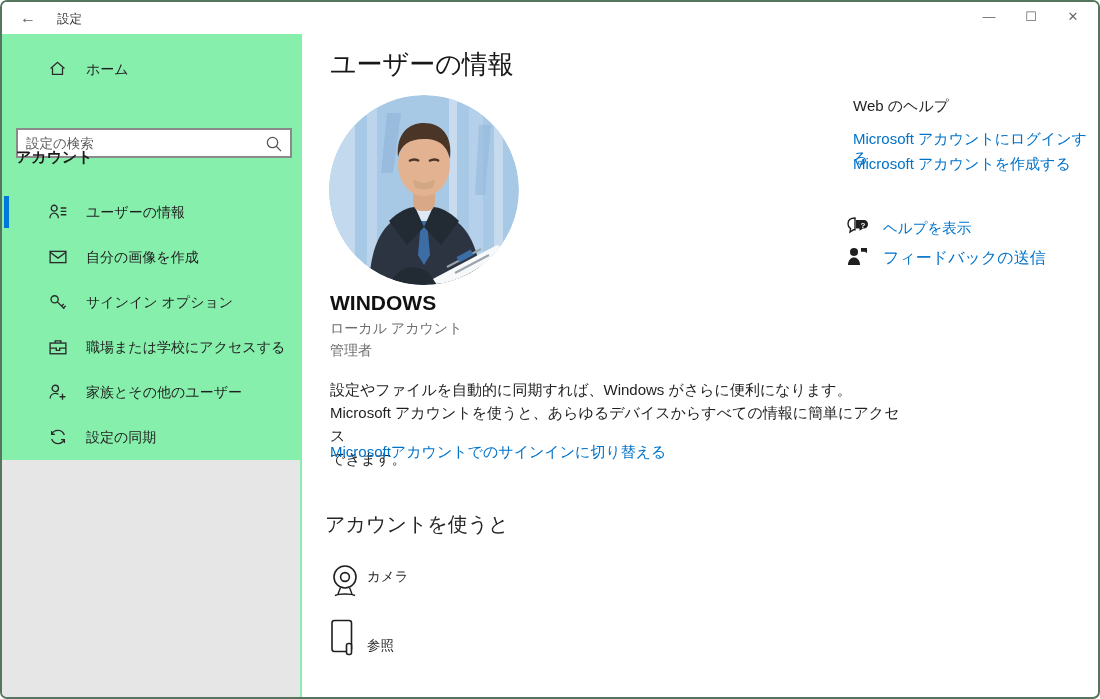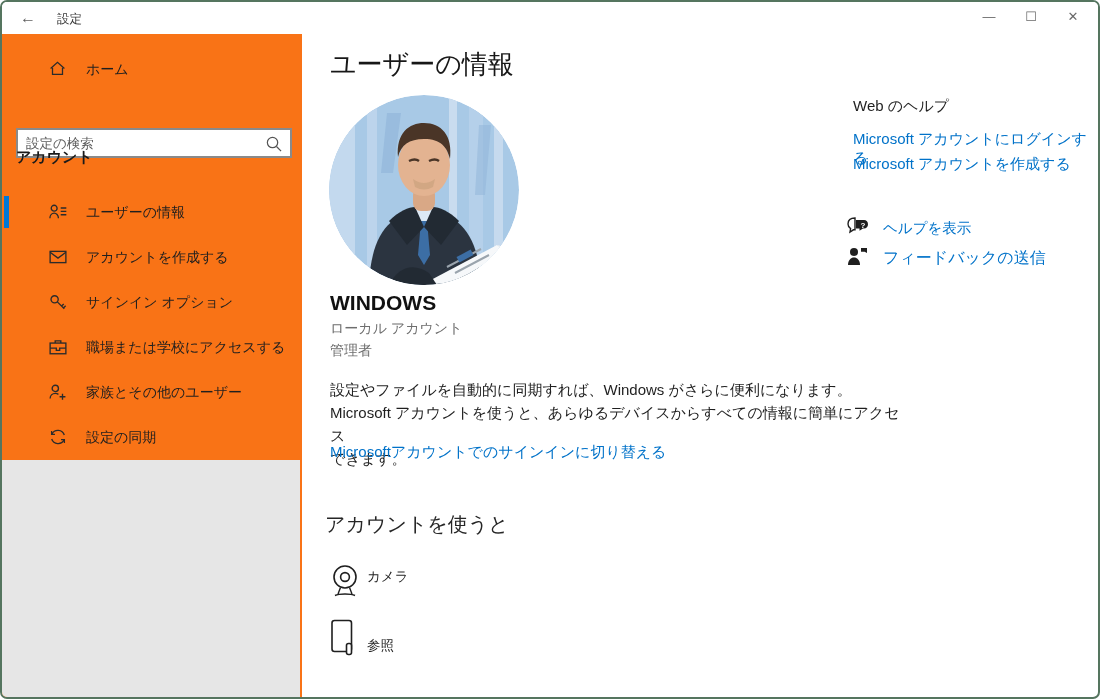--- a/index.html
+++ b/index.html
@@ -10,21 +10,21 @@
   
   .titlebar { position:absolute; left:0; top:0; width:100%; height:32px; background:#fff; }
   .back-btn { position:absolute; left:14px; top:5px; width:24px; height:22px; color:#5f5f5f;
               font-size:16px; text-align:center; line-height:22px; }
   .win-title { position:absolute; left:55px; top:9px; font-size:12.5px; color:#3a3a3a; }
   .win-controls { position:absolute; right:4px; top:0; height:32px; display:flex; }
   .win-controls span { width:42px; height:32px; text-align:center; line-height:30px;
                        color:#6a6a6a; font-size:13px; }
 
   
-  .sidebar { position:absolute; left:0; top:32px; width:300px; height:665px; background:#f97316; }
+  .sidebar { position:absolute; left:0; top:32px; width:300px; height:665px; background:#86efac; }
   .sidebar-bottom { position:absolute; left:0; top:426px; width:298px; height:239px; background:#e6e6e6; }
   .home-row { position:absolute; left:0; top:20px; width:300px; height:32px; }
   .home-row .nav-ic { position:absolute; left:47px; top:6px; }
   .home-row .nav-lbl { position:absolute; left:84px; top:7px; font-size:14px; color:#1f1f1f; }
   .searchbox { position:absolute; left:14px; top:66px; width:276px; height:30px; background:#fff;
                border:2px solid #8a8a8a;margin-top:28px; }
   .searchbox input { position:absolute; left:8px; top:2px; width:230px; height:22px; border:none;
                      outline:none; font-size:13.5px; color:#333; font-family:"Liberation Sans",sans-serif; }
   .searchbox input::placeholder { color:#5c5c5c; opacity:1; }
   .search-ic { position:absolute; right:7px; top:5px; }
@@ -121,21 +121,21 @@
       <span class="nav-lbl">ユーザーの情報</span>
     </div>
 
     <div class="nav-item" style="top:201px">
       <span class="nav-ic">
         <svg width="18" height="18" viewBox="0 0 16 16" fill="none" stroke="#2b2b2b" stroke-width="1.2">
           <rect x="1" y="3" width="14" height="10"></rect>
             <path d="M1 3.8 8 9l7-5.2"></path>
         </svg>
       </span>
-      <span class="nav-lbl">アカウントを作成する</span>
+      <span class="nav-lbl">自分の画像を作成</span>
     </div>
 
     <div class="nav-item" style="top:291px">
       <span class="nav-ic">
         <svg width="18" height="18" viewBox="0 0 16 16" fill="none" stroke="#2b2b2b" stroke-width="1.2">
           <rect x="1" y="4.5" width="14" height="9.5"></rect>
             <path d="M5.5 4.5v-2h5v2M1 9h5.5v2h3V9H15"></path>
         </svg>
       </span>
       <span class="nav-lbl">職場または学校にアクセスする</span>

